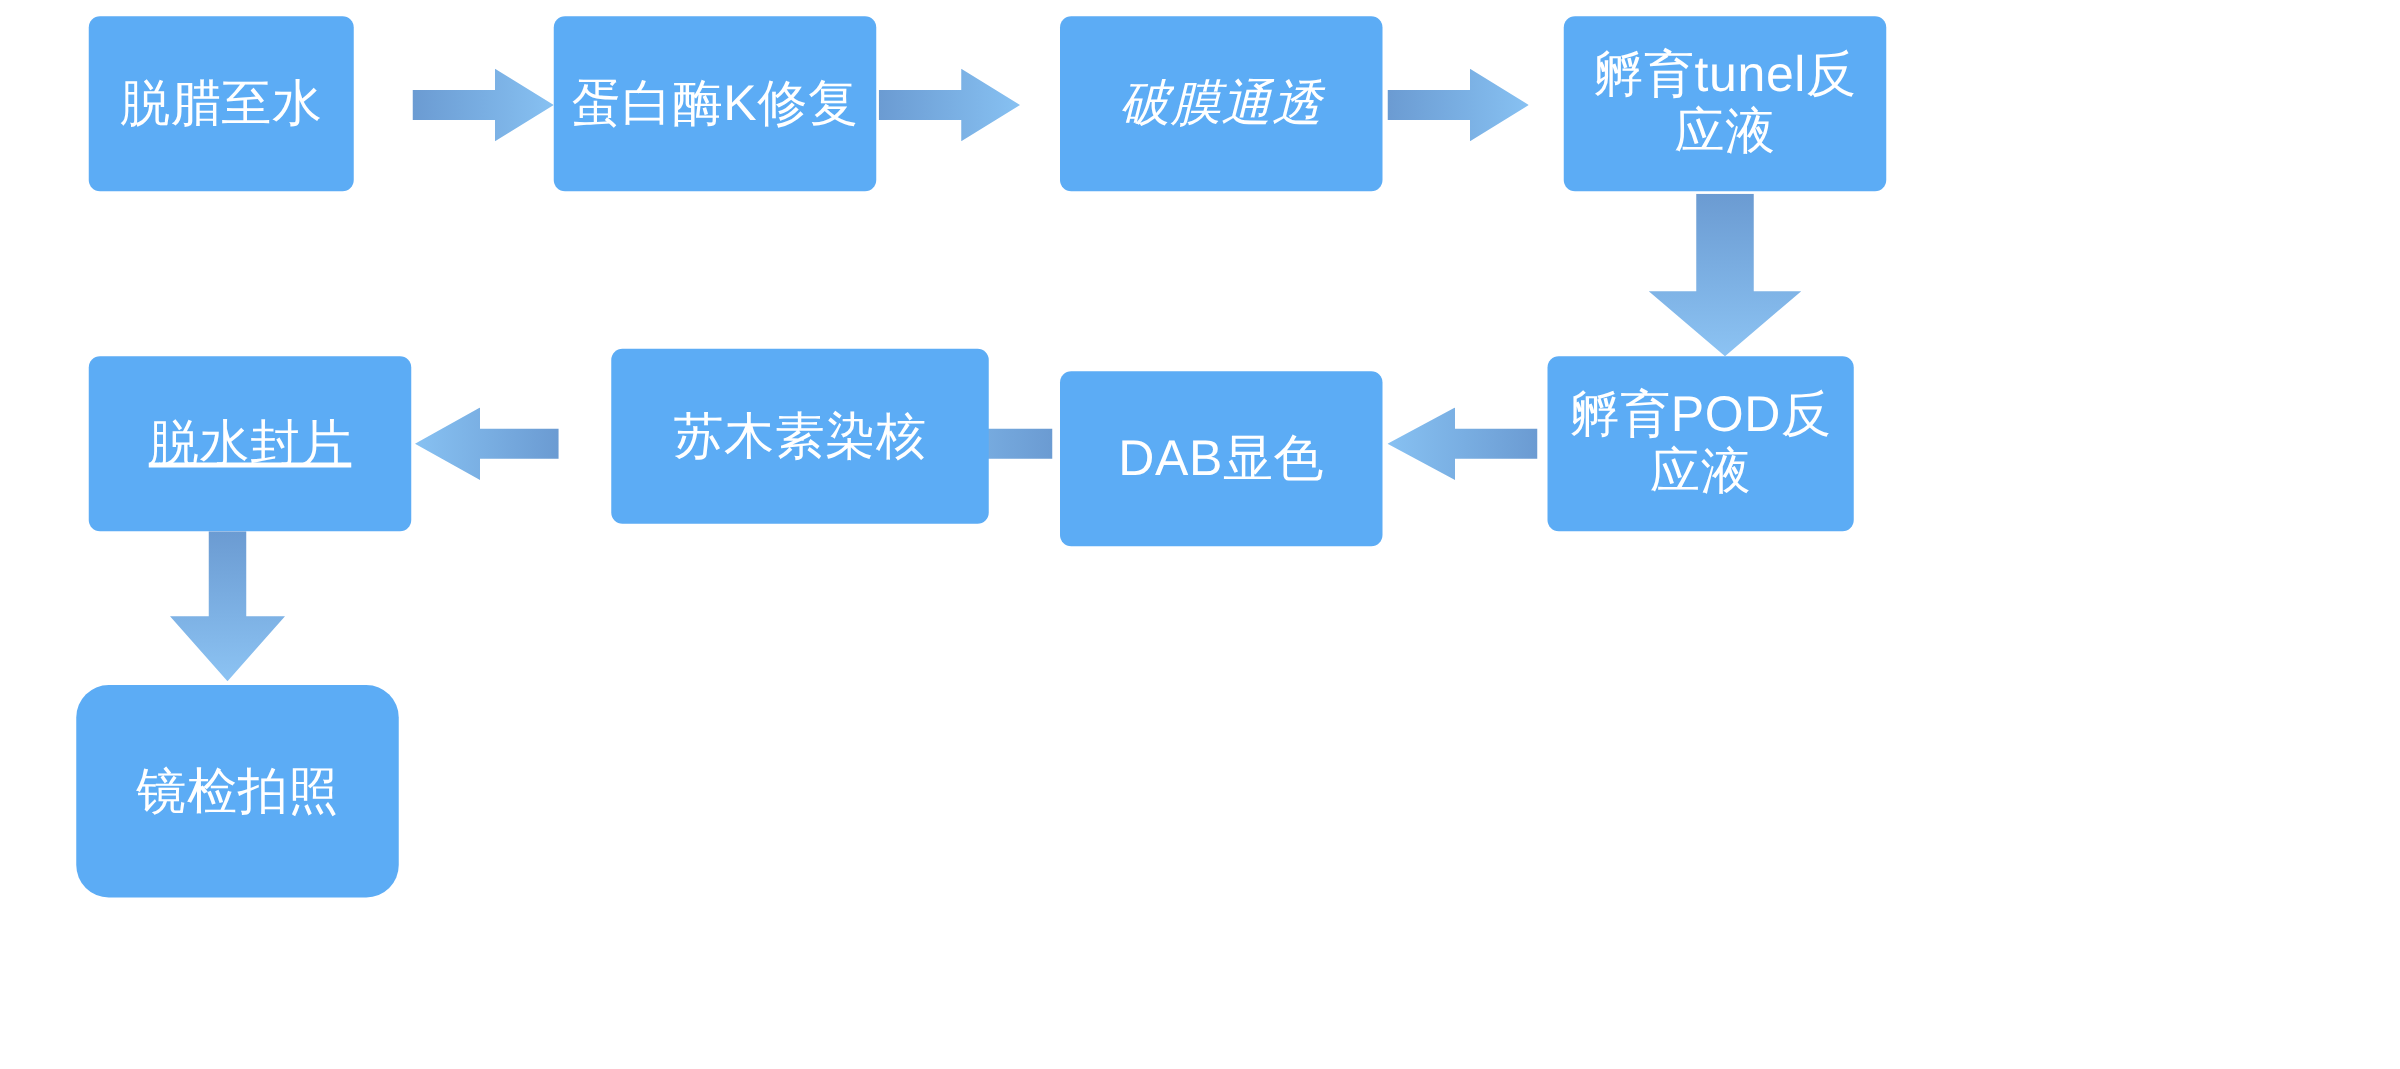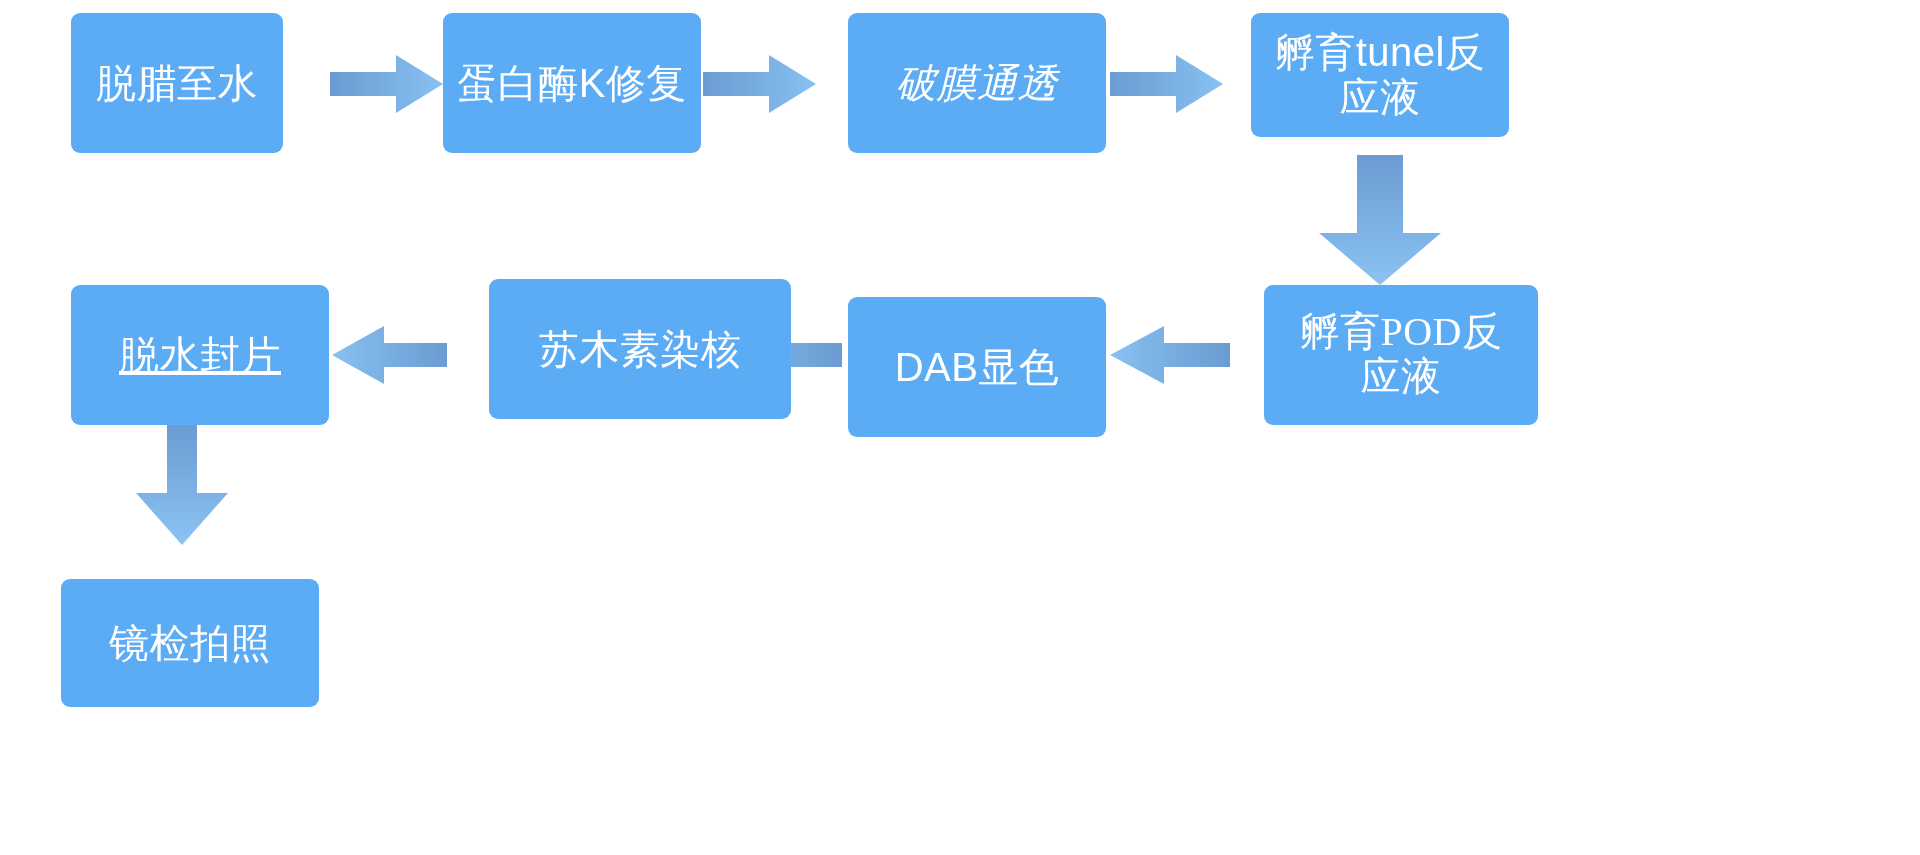--- a/index.html
+++ b/index.html
@@ -90,36 +90,36 @@
       <defs>
         <linearGradient id="gradR3" x1="0" y1="0" x2="1" y2="0">
           <stop offset="0%" stop-color="#6B9BD2"></stop>
           <stop offset="100%" stop-color="#87C1F2"></stop>
         </linearGradient>
       </defs>
       <polygon points="0,17 66,17 66,0 113,29 66,58 66,41 0,41" fill="url(#gradR3)"></polygon>
     </svg>
   </div>
 
-  <div class="node" style="left:1251px; top:13px; width:258px; height:124px;">孵育tunel反
+  <div class="node" style="left:1251px; top:13px; width:258px; height:140px;">孵育tunel反
 应液</div>
 
   <div class="arrow" style="left:1319px; top:155px; width:122px; height:130px;">
     <svg viewBox="0 0 122 130" preserveAspectRatio="none" aria-hidden="true">
       <defs>
         <linearGradient id="gradD1" x1="0" y1="0" x2="0" y2="1">
           <stop offset="0%" stop-color="#6B9BD2"></stop>
           <stop offset="100%" stop-color="#8CC3F3"></stop>
         </linearGradient>
       </defs>
       <polygon points="38,0 84,0 84,78 122,78 61,130 0,78 38,78" fill="url(#gradD1)"></polygon>
     </svg>
   </div>
 
-  <div class="node" style="left:1264px; top:285px; width:274px; height:140px;font-family:Liberation Serif, serif;">孵育POD反
+  <div class="node" style="left:1238px; top:285px; width:245px; height:140px;">孵育POD反
 应液</div>
 
   <div class="arrow" style="left:1110px; top:326px; width:120px; height:58px;">
     <svg viewBox="0 0 120 58" preserveAspectRatio="none" aria-hidden="true">
       <defs>
         <linearGradient id="gradL1" x1="1" y1="0" x2="0" y2="0">
           <stop offset="0%" stop-color="#6B9BD2"></stop>
           <stop offset="100%" stop-color="#87C1F2"></stop>
         </linearGradient>
       </defs>
@@ -162,15 +162,15 @@
       <defs>
         <linearGradient id="gradD2" x1="0" y1="0" x2="0" y2="1">
           <stop offset="0%" stop-color="#6B9BD2"></stop>
           <stop offset="100%" stop-color="#8CC3F3"></stop>
         </linearGradient>
       </defs>
       <polygon points="31,0 61,0 61,68 92,68 46,120 0,68 31,68" fill="url(#gradD2)"></polygon>
     </svg>
   </div>
 
-  <div class="node" style="left:61px; top:579px; width:258px; height:128px;">镜检拍照</div>
+  <div class="node" style="left:61px; top:548px; width:258px; height:170px;border-radius:26px;">镜检拍照</div>
 
 </div>
 
 </body></html>

